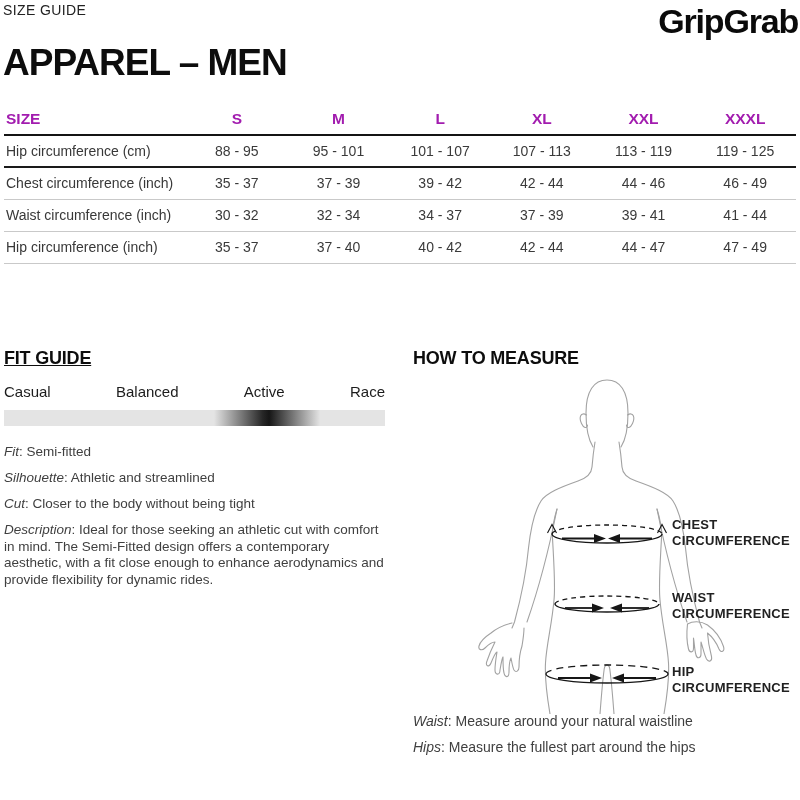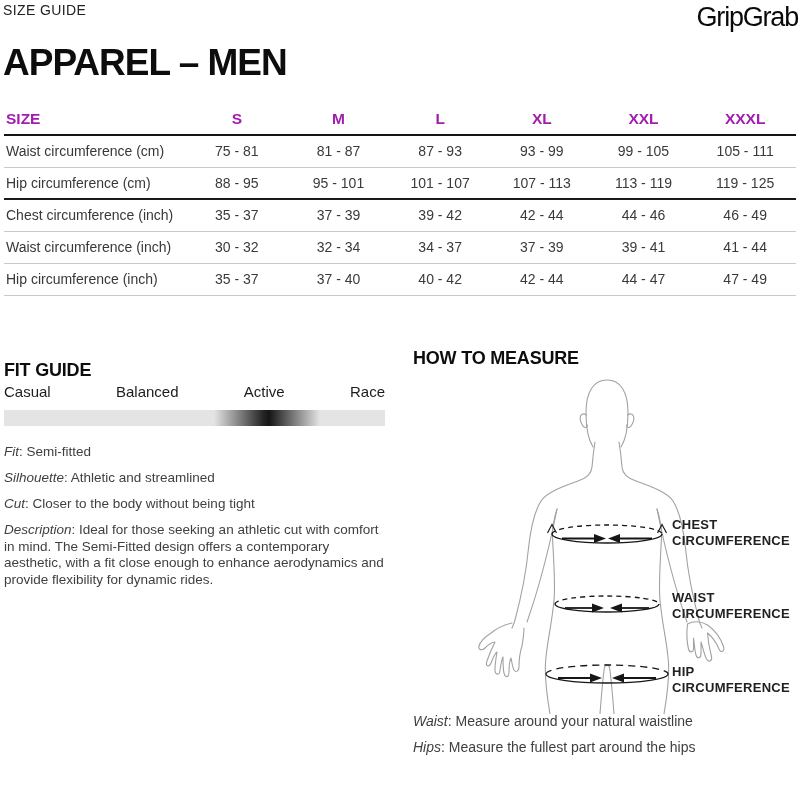--- a/index.html
+++ b/index.html
@@ -13,21 +13,21 @@
   }
   .abs { position:absolute; }
 
   
   .size-guide-label {
     left:3px; top:2px;
     font-size:14px; font-weight:500; letter-spacing:.4px; color:#222;
   }
   .brand {
     right:2px; top:2px;
-    font-size:27px; font-weight:400; letter-spacing:-1.2px; color:#0a0a0a;
+    font-size:34px; font-weight:700; letter-spacing:-1.2px; color:#0a0a0a;
   }
   .page-title {
     left:3px; top:42px;
     font-size:37px; font-weight:900; letter-spacing:-1px; color:#0d0d0d;
   }
 
   
   .size-table-wrap { left:4px; top:104px; width:792px; }
   table { width:100%; border-collapse:collapse; table-layout:fixed; }
   th, td { padding:0 2px; font-size:14px; }
@@ -39,21 +39,21 @@
   thead tr { border-bottom:2.5px solid #141414; }
   tbody tr { border-bottom:1px solid #c9c9c9; }
   tbody tr.section-end { border-bottom:2.5px solid #1a1a1a; }
   tbody td { height:32px; vertical-align:middle; color:#3a3a3a; text-align:center; }
   tbody td.row-label { text-align:left; color:#383838; }
 
   
   .section-heading {
     font-size:18px; font-weight:800; letter-spacing:-.2px; color:#0d0d0d;
   }
-  .fit-heading { left:4px; top:360px; }
+  .fit-heading { left:4px; top:348px;text-decoration:underline; }
   .measure-heading { left:413px; top:348px; }
 
   .scale-labels {
     left:4px; top:383px; width:381px;
     display:flex; justify-content:space-between;
     font-size:15px; color:#1c1c1c;
   }
   .fit-bar {
     left:4px; top:410px; width:381px; height:16px;
     background:#e4e4e4; overflow:hidden;
@@ -95,29 +95,20 @@
         <th class="col-label">SIZE</th>
         <th>S</th>
         <th>M</th>
         <th>L</th>
         <th>XL</th>
         <th>XXL</th>
         <th>XXXL</th>
       </tr>
     </thead>
     <tbody>
-      <tr>
-        <td class="row-label">Waist circumference (cm)</td>
-        <td>75 - 81</td>
-        <td>81 - 87</td>
-        <td>87 - 93</td>
-        <td>93 - 99</td>
-        <td>99 - 105</td>
-        <td>105 - 111</td>
-      </tr>
       <tr class="section-end">
         <td class="row-label">Hip circumference (cm)</td>
         <td>88 - 95</td>
         <td>95 - 101</td>
         <td>101 - 107</td>
         <td>107 - 113</td>
         <td>113 - 119</td>
         <td>119 - 125</td>
       </tr>
       <tr>

